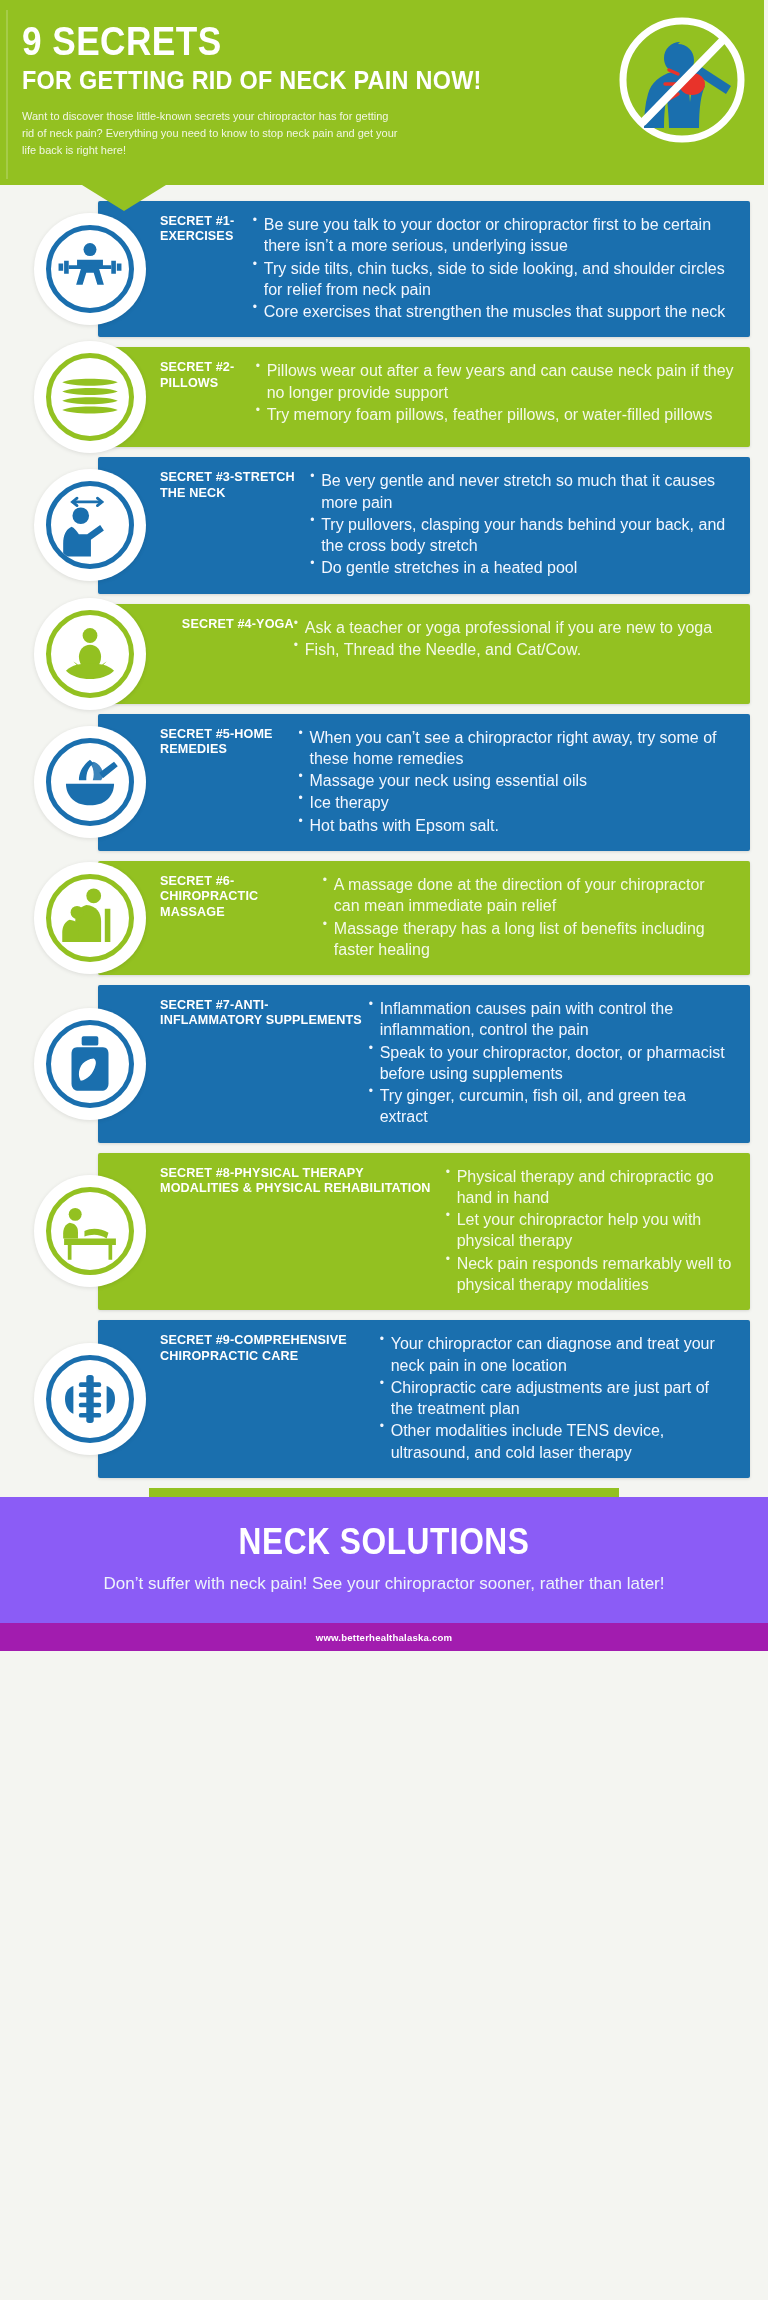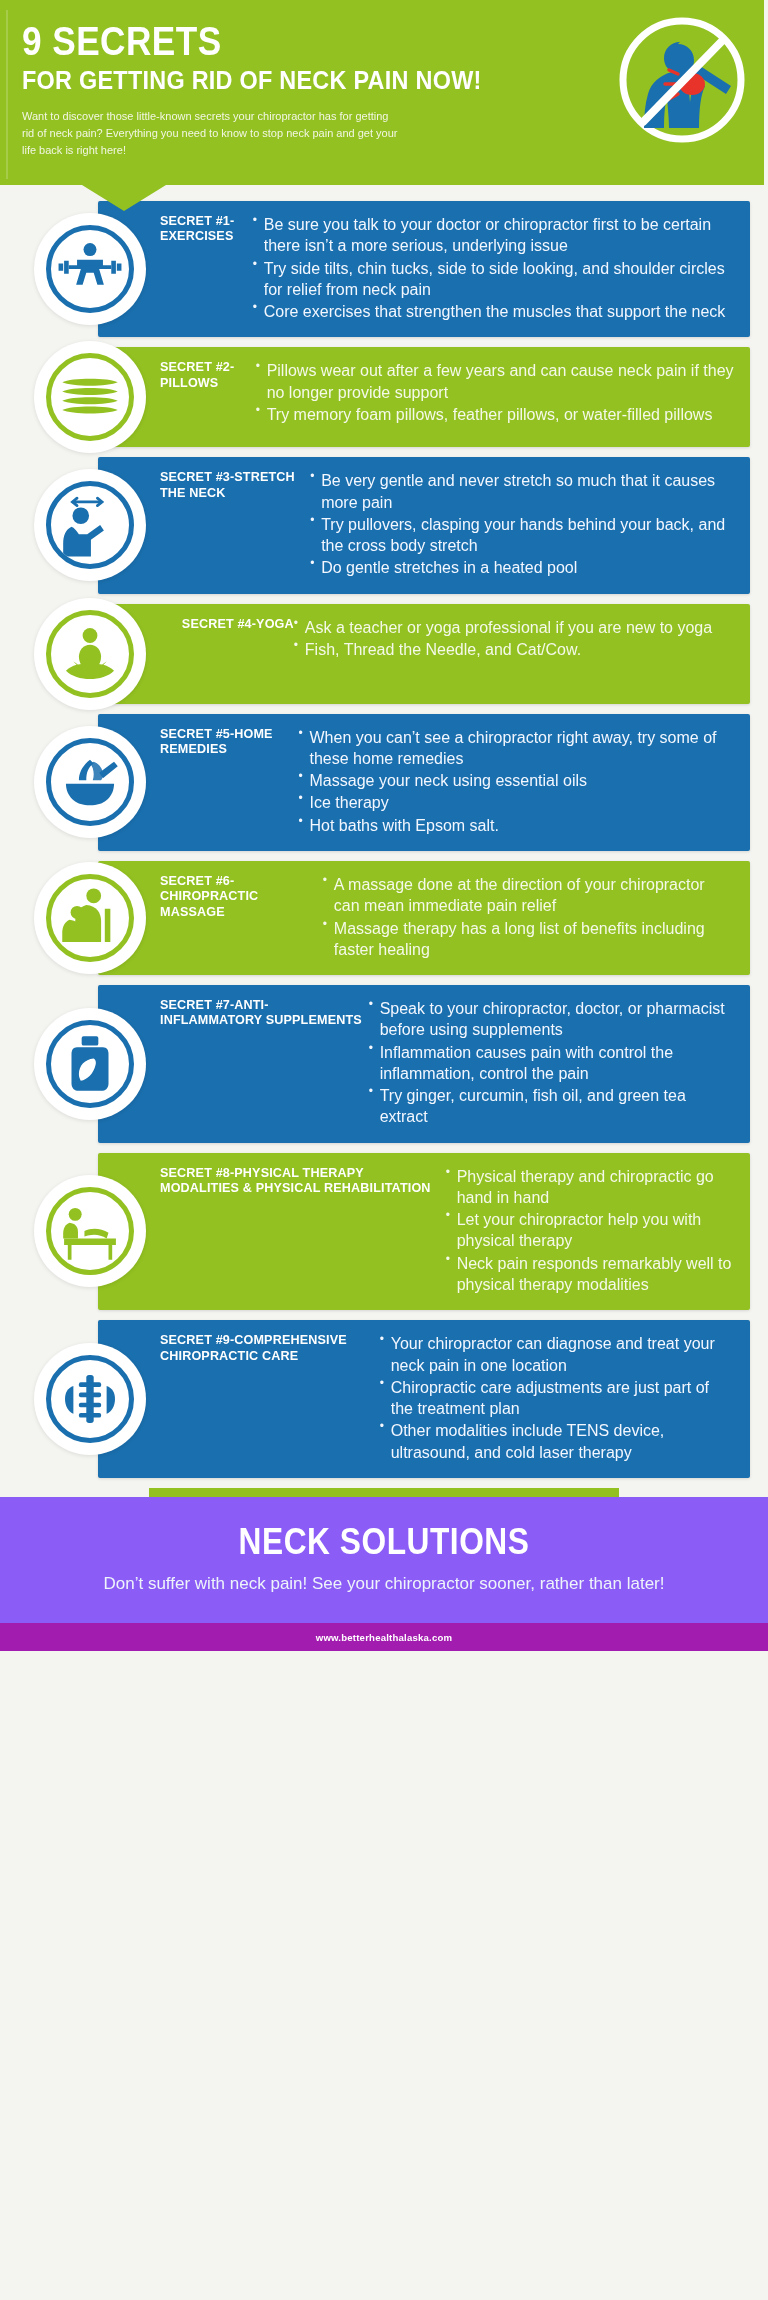--- a/index.html
+++ b/index.html
@@ -378,22 +378,22 @@
               <path d="M44 34c-10 1-16 8-16 17 0 3 1 5 2 7 7-1 14-8 16-17 1-3 0-6-2-7z"></path>
               <path d="M30 56c4-6 9-11 15-14"></path>
             </g>
           </svg>
         </div>
           </div>
       </div>
       <div class="panel">
         <h3>SECRET #7-ANTI-INFLAMMATORY SUPPLEMENTS</h3>
         <ul>
+          <li>Inflammation causes pain with control the inflammation, control the pain</li>
           <li>Speak to your chiropractor, doctor, or pharmacist before using supplements</li>
-          <li>Inflammation causes pain with control the inflammation, control the pain</li>
           <li>Try ginger, curcumin, fish oil, and green tea extract</li>
         </ul>
       </div>
     </div>
 
     <div class="row green">
       <div class="circle-wrap">
         <div class="circle-outer">
             <div class="circle-ring">
           <svg viewBox="0 0 80 80" width="74" height="74">

